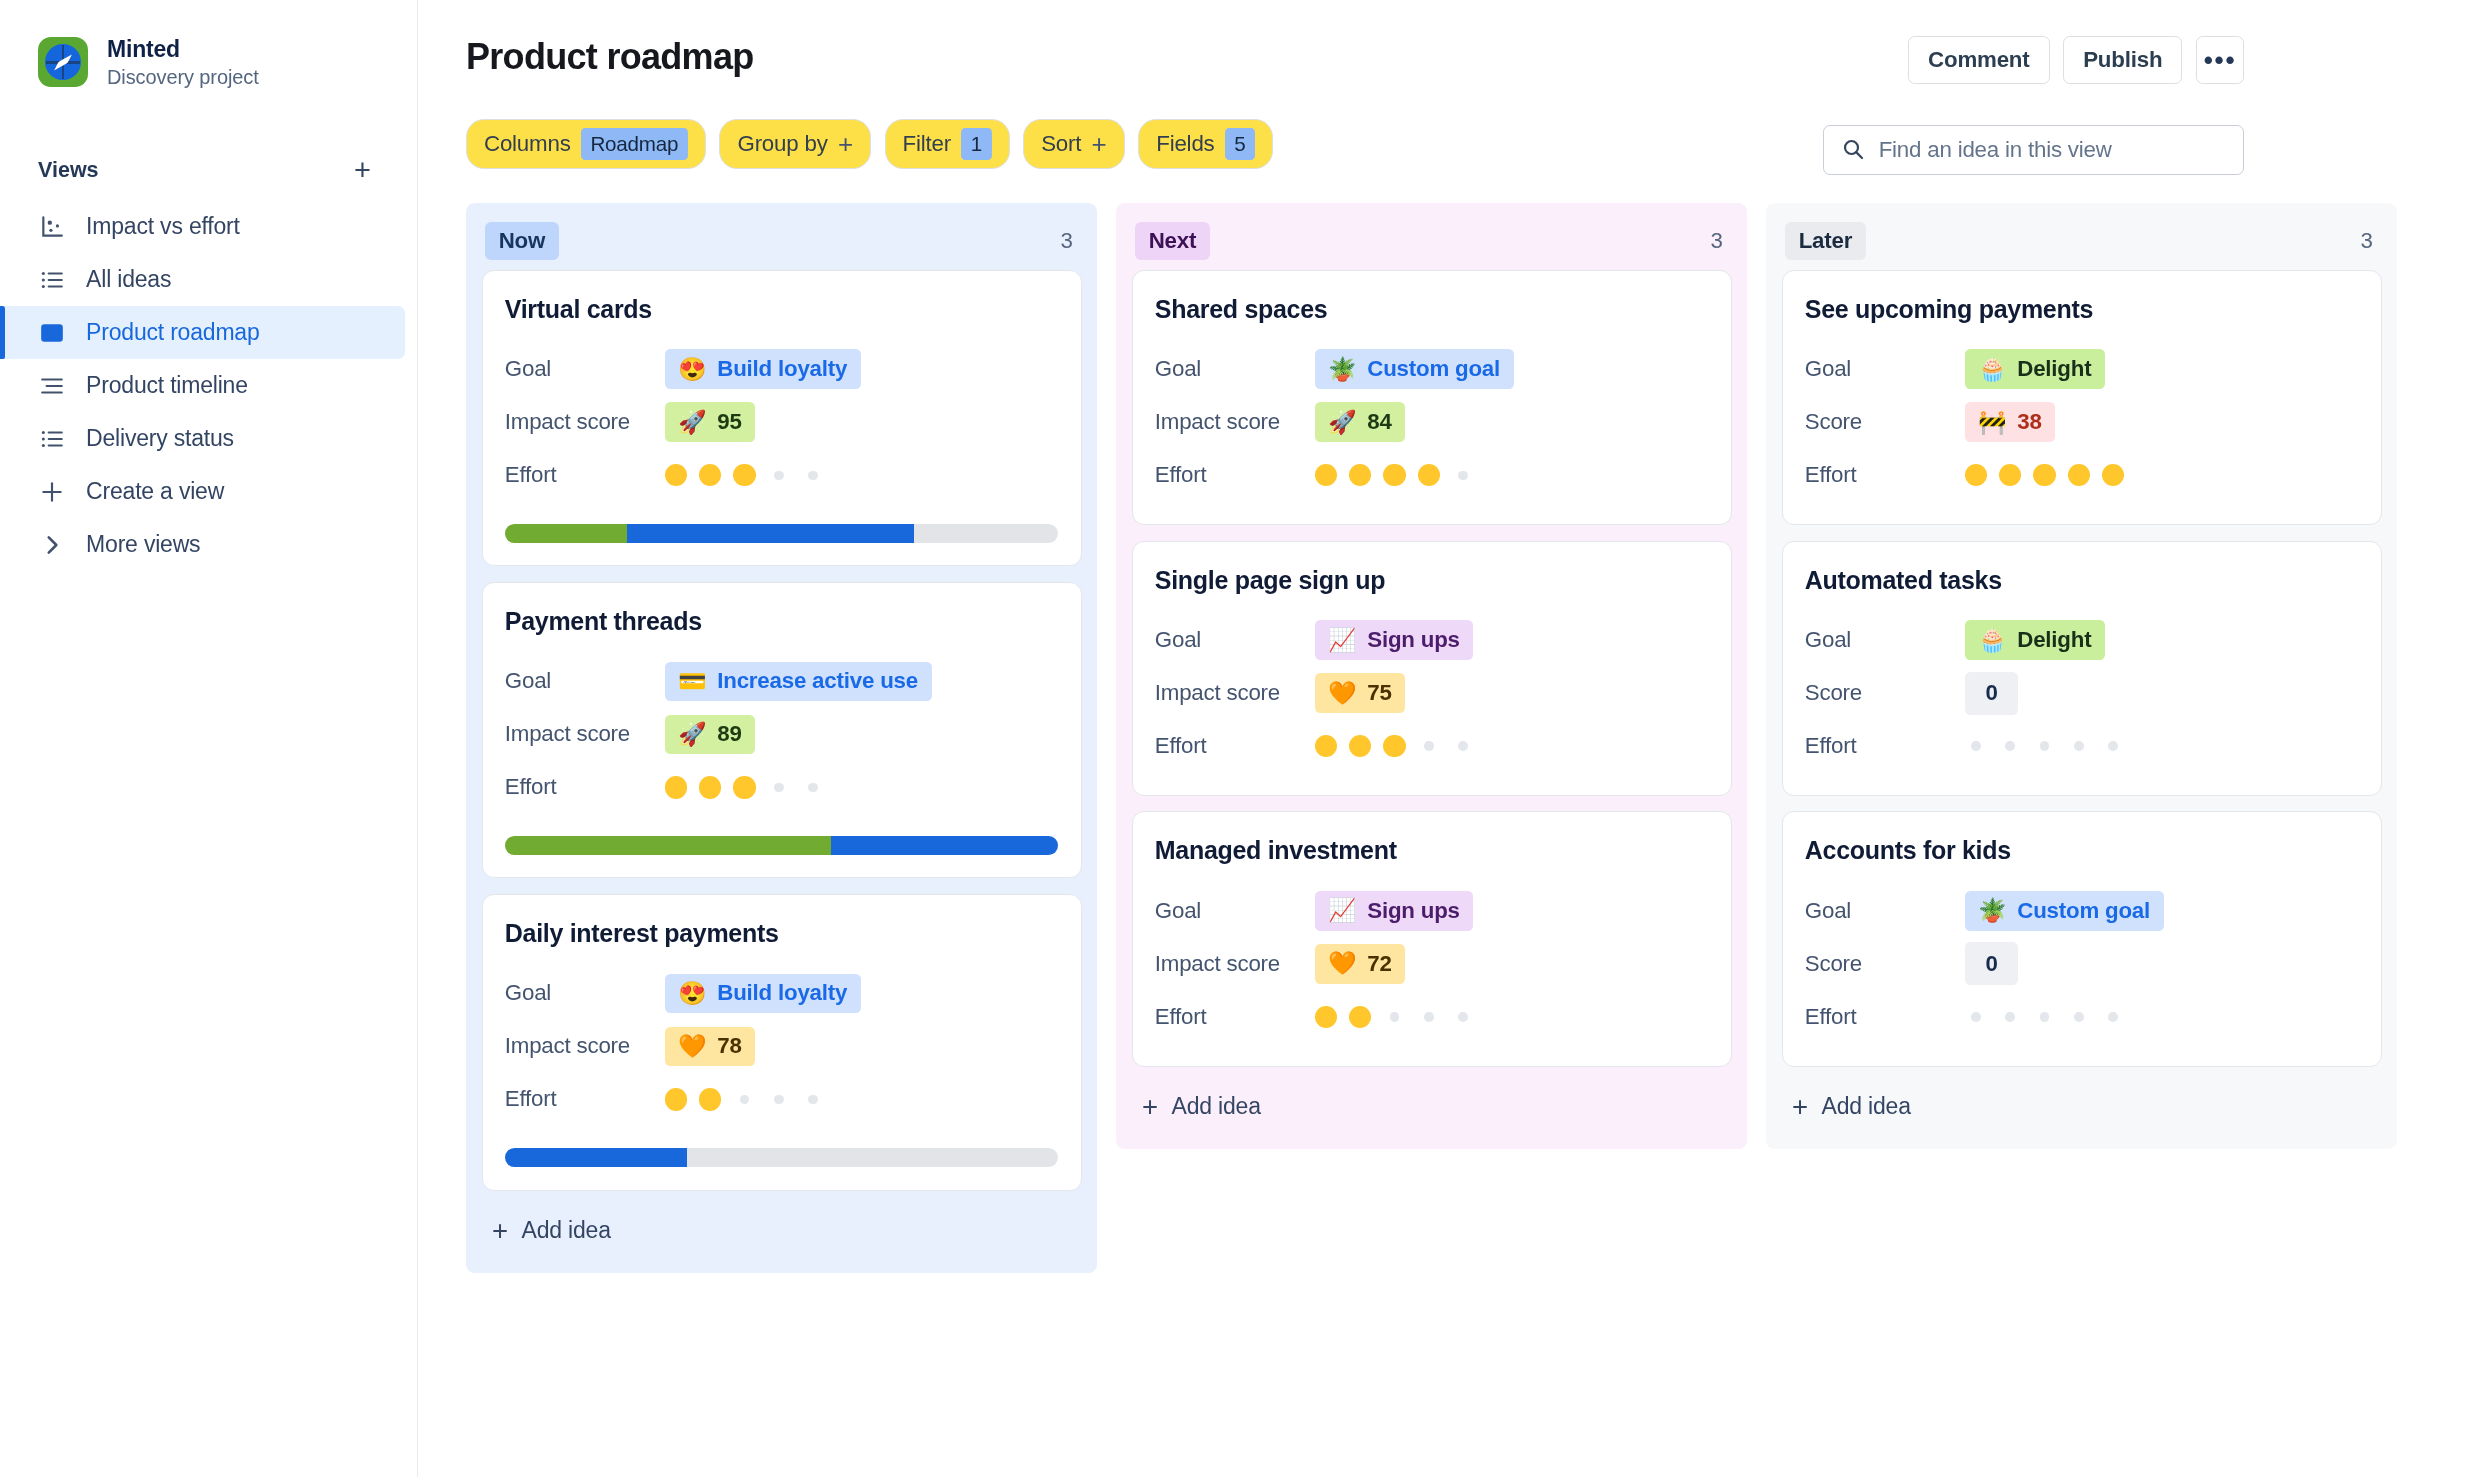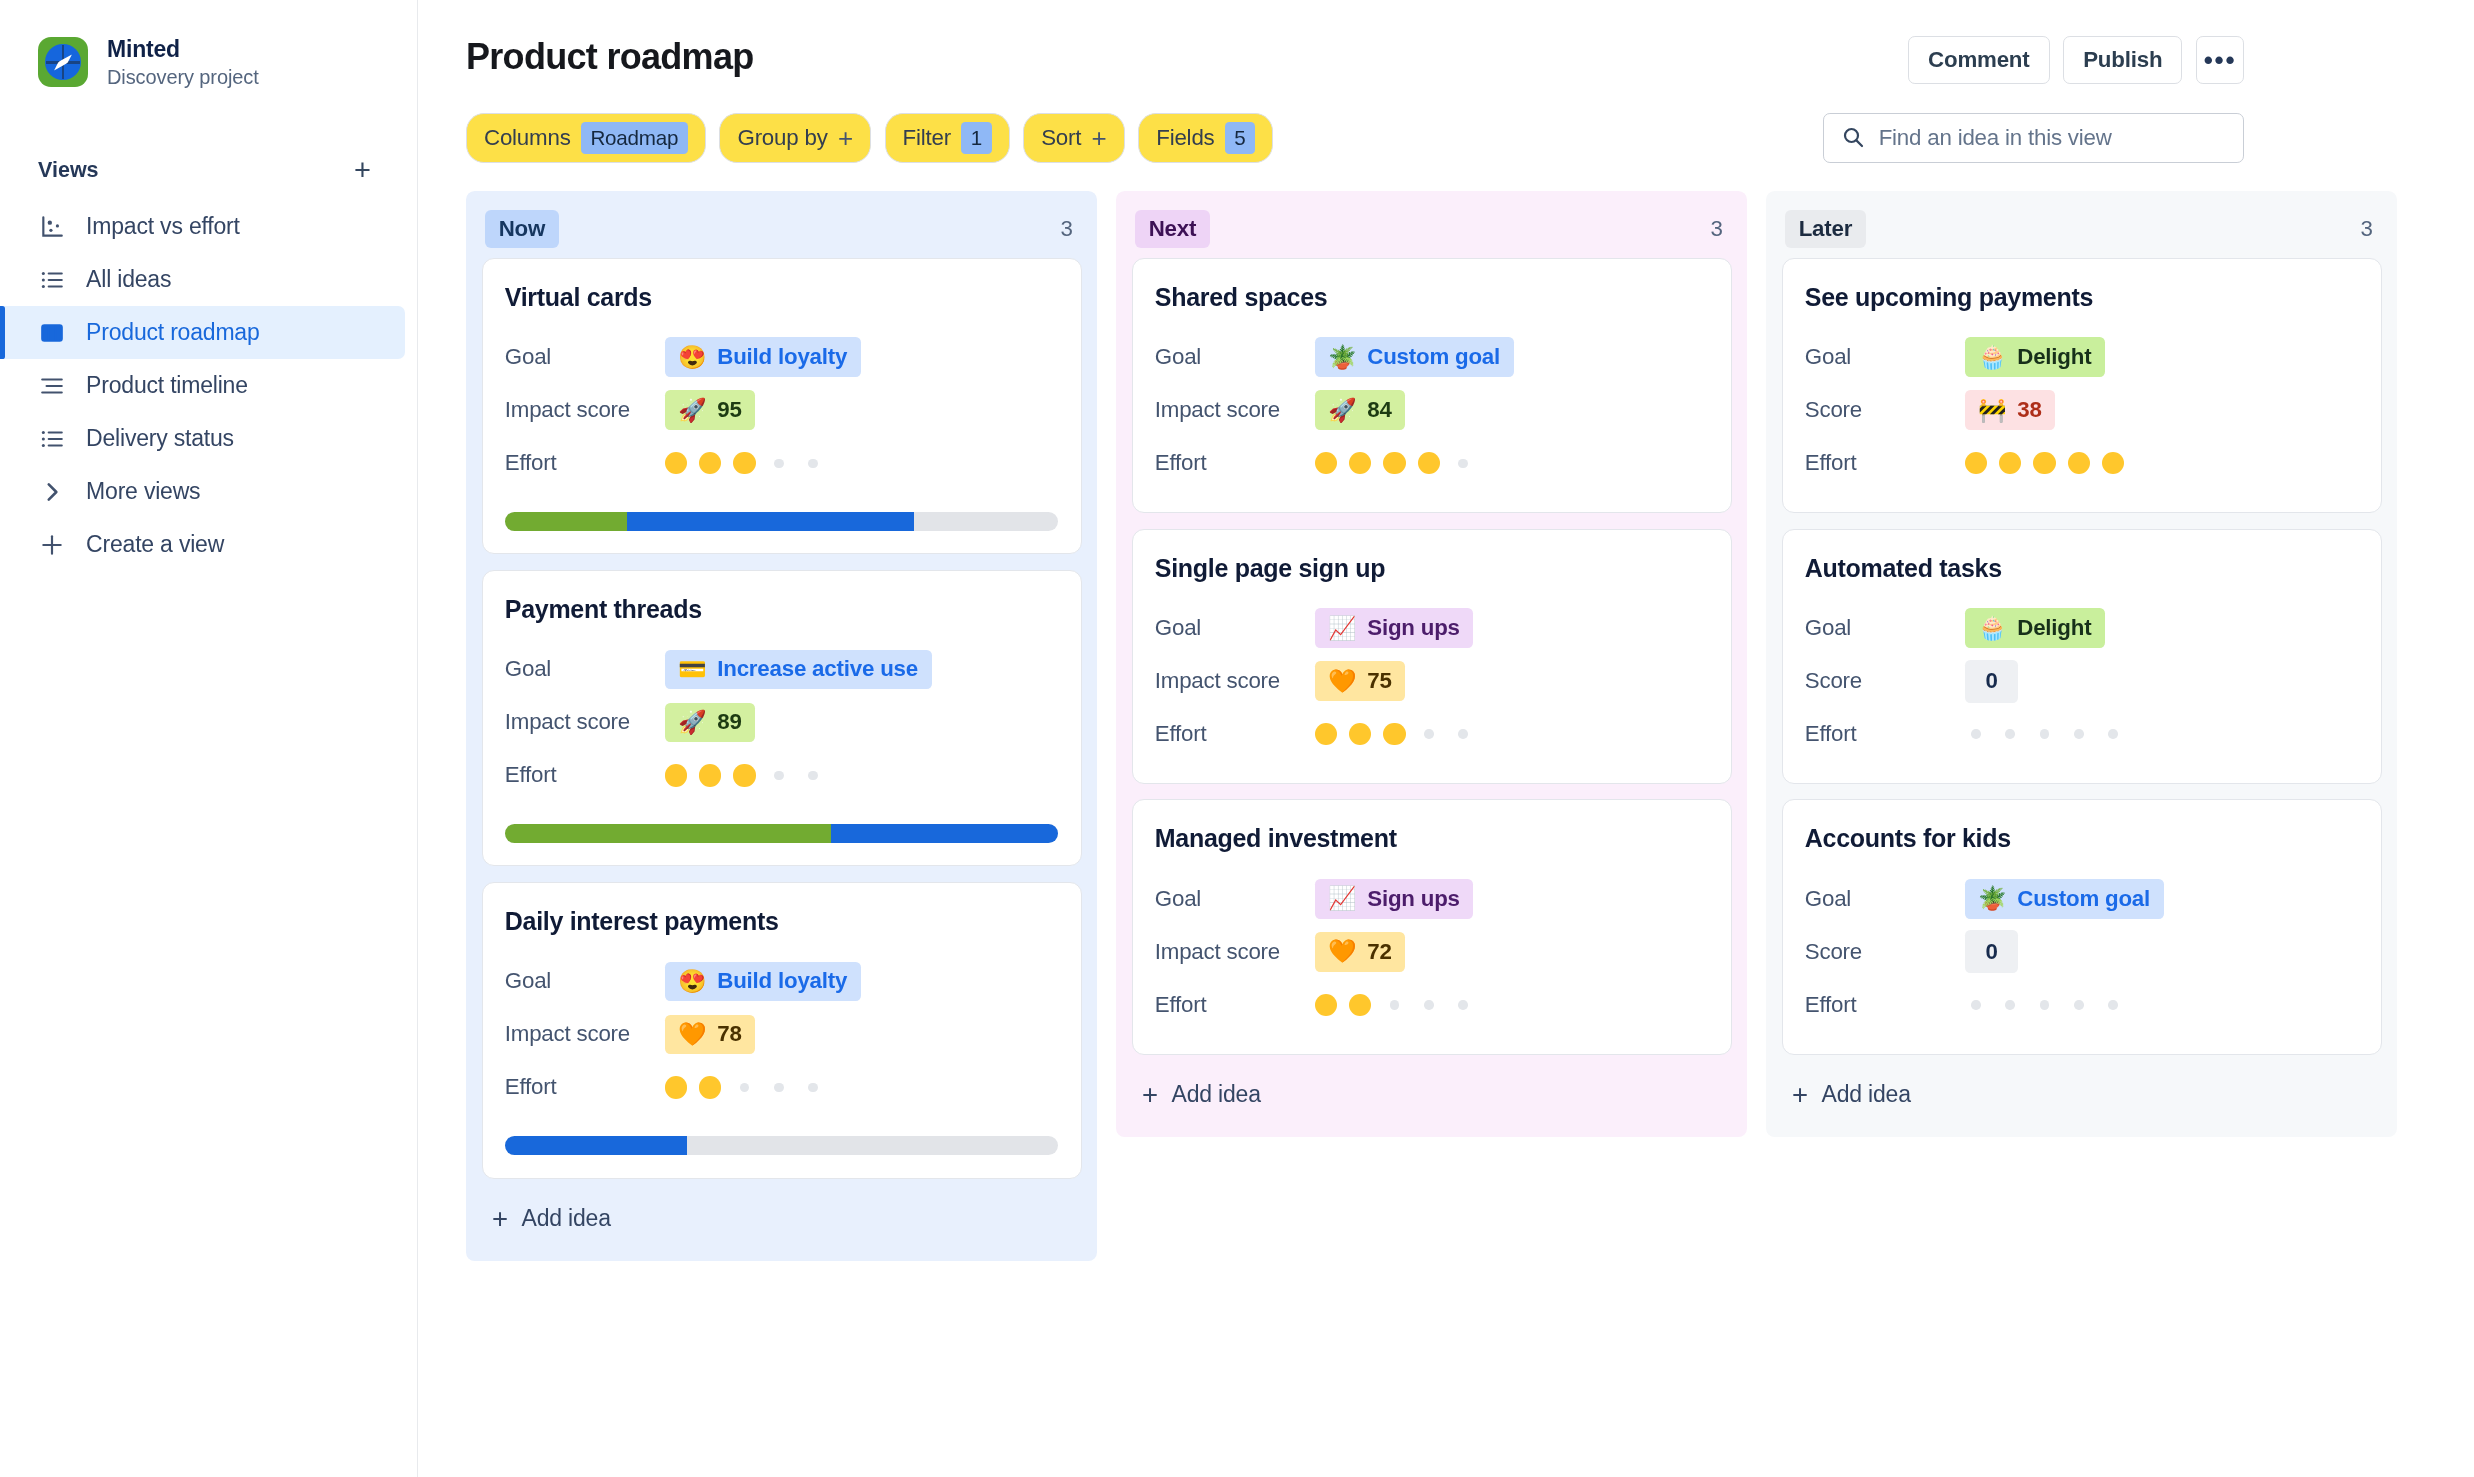--- a/index.html
+++ b/index.html
@@ -98,20 +98,21 @@
   .chip-blue {
     background: #8fb8f6; color: #15283f; border-radius: 4.3px;
     padding: 2.6px 9.5px; font-size: 20.6px; line-height: 1.35;
   }
   .tb-plus { font-size: 26px; color: #44546f; font-weight: 300; line-height: 1; }
   .search-wrap { margin-left: auto; }
   .search-box {
     border: 1.3px solid #c9ced6; border-radius: 6.9px; height: 50px;
     width: 421px; display: flex; align-items: center; gap: 13.7px; padding: 0 17px;
     background: #fff;
+    margin-top: 12px;
   }
   .search-box input {
     border: none; outline: none; font-size: 22.3px; color: #5d6b82;
     font-family: "Liberation Sans", sans-serif; width: 100%; background: transparent;
     letter-spacing: -0.2px;
   }
   .search-box input::placeholder { color: #64748b; }
 
   
   .board { display: flex; gap: 19px; padding: 27.5px 48px 0 48px; align-items: flex-start; }
@@ -249,34 +250,34 @@
               <circle cx="4" cy="18" r="1.4" fill="#42526e" stroke="none"></circle>
               <line x1="9" y1="6" x2="21" y2="6"></line>
               <line x1="9" y1="12" x2="21" y2="12"></line>
               <line x1="9" y1="18" x2="21" y2="18"></line>
             </svg>
           </span>
           <span>Delivery status</span>
         </div>
         <div class="nav-item">
           <span class="ico">
-            <svg width="26" height="26" viewBox="0 0 24 24" fill="none" stroke="#42526e" stroke-width="2.4" stroke-linecap="round" stroke-linejoin="round">
-              <polyline points="9,5 16,12 9,19"></polyline>
-            </svg>
-          </span>
-          <span>More views</span>
-        </div>
-        <div class="nav-item">
-          <span class="ico">
             <svg width="26" height="26" viewBox="0 0 24 24" fill="none" stroke="#42526e" stroke-width="2" stroke-linecap="round">
               <line x1="12" y1="4" x2="12" y2="20"></line>
               <line x1="4" y1="12" x2="20" y2="12"></line>
             </svg>
           </span>
           <span>Create a view</span>
+        </div>
+        <div class="nav-item">
+          <span class="ico">
+            <svg width="26" height="26" viewBox="0 0 24 24" fill="none" stroke="#42526e" stroke-width="2.4" stroke-linecap="round" stroke-linejoin="round">
+              <polyline points="9,5 16,12 9,19"></polyline>
+            </svg>
+          </span>
+          <span>More views</span>
         </div>
       </nav>
   </aside>
 
   <main class="main">
     <div class="main-head">
       <h1 class="page-title">Product roadmap</h1>
       <div class="head-actions">
         <div class="btn">Comment</div>
         <div class="btn">Publish</div>

